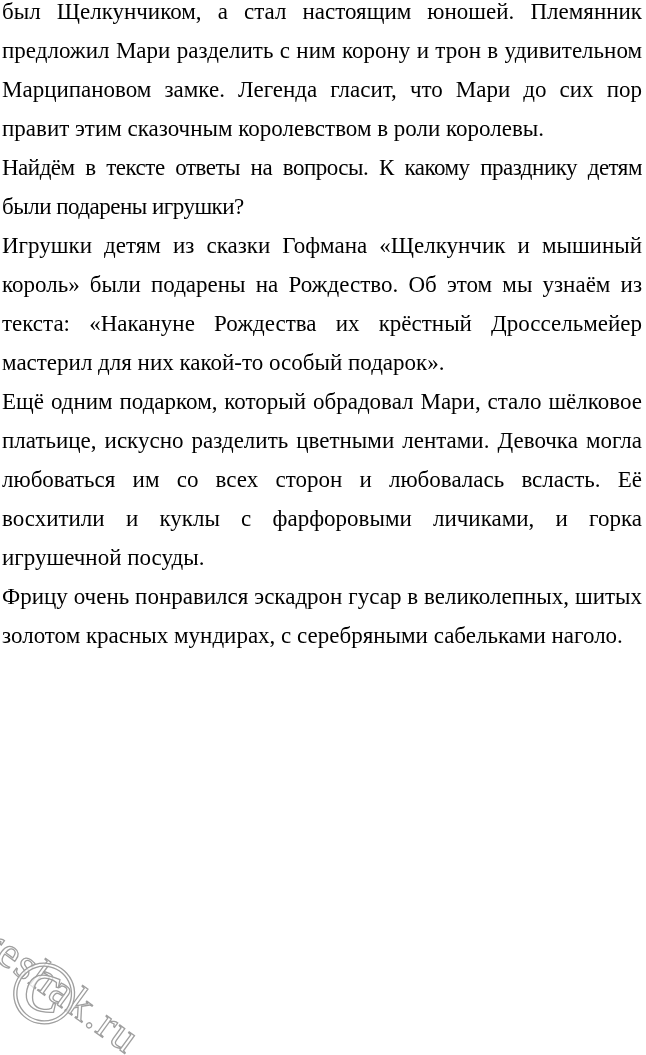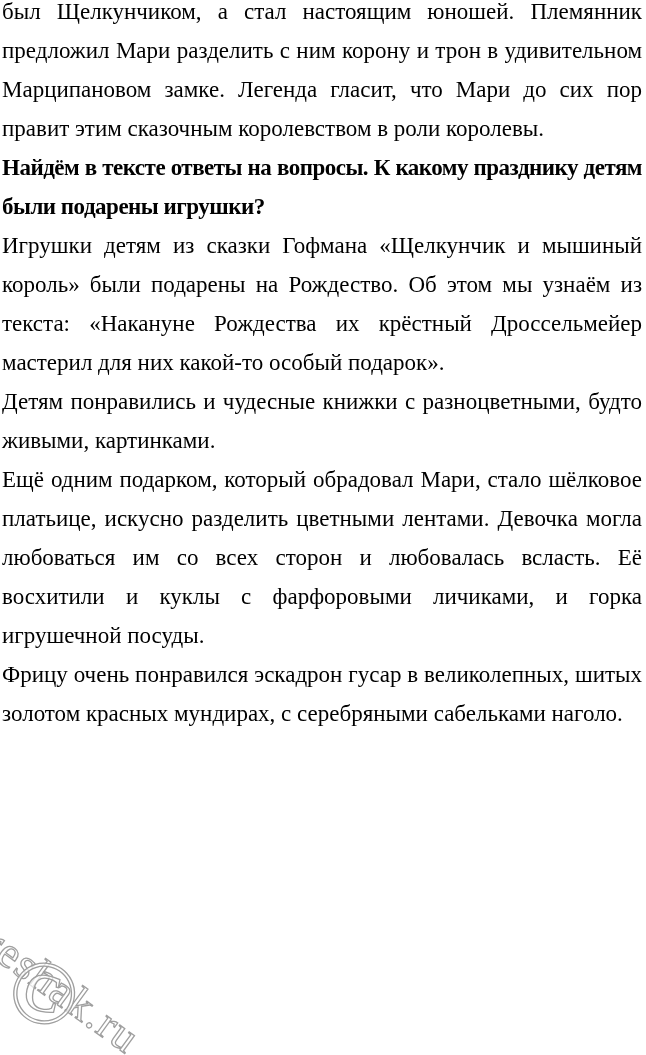--- a/index.html
+++ b/index.html
@@ -34,21 +34,21 @@
     color: #000000;
   }
   .heading {
     font-weight: bold;
     letter-spacing: -0.5px;
   }
   .gap-before {
     margin-top: 49px;
   }
   .bold {
-    font-weight: bold;
+    font-weight: normal;
   }
   
   .watermark {
     position: absolute;
     z-index: 2;
     left: 0; top: 0;
     width: 100%; height: 100%;
     pointer-events: none;
   }
   .wm-text {
@@ -83,18 +83,17 @@
 
   <div class="watermark" aria-hidden="true">
     <span class="wm-text" style="-webkit-text-stroke: 1.3px rgb(159, 159, 159);">reshak.ru</span>
     <span class="wm-copy" style="-webkit-text-stroke: 1.3px rgb(159, 159, 159);">©</span>
   </div>
 
   <div class="content" id="doc-content">
       <p class="para"><span>был Щелкунчиком, а стал настоящим юношей. Племянник предложил Мари разделить с ним корону и трон в удивительном Марципановом замке. Легенда гласит, что Мари до сих пор правит этим сказочным королевством в роли королевы.</span></p>
       <p class="para heading"><span class="bold">Найдём в тексте ответы на вопросы. К какому празднику детям были подарены игрушки?</span></p>
       <p class="para"><span>Игрушки детям из сказки Гофмана «Щелкунчик и мышиный король» были подарены на Рождество. Об этом мы узнаём из текста: «Накануне Рождества их крёстный Дроссельмейер мастерил для них какой-то особый подарок».</span></p>
-      <p class="para"><span>Детям понравились и чудесные книжки с разноцветными, будто живыми, картинками.</span></p>
       <p class="para"><span>Ещё одним подарком, который обрадовал Мари, стало шёлковое платьице, искусно разделить цветными лентами. Девочка могла любоваться им со всех сторон и любовалась всласть. Её восхитили и куклы с фарфоровыми личиками, и горка игрушечной посуды.</span></p>
       <p class="para"><span>Фрицу очень понравился эскадрон гусар в великолепных, шитых золотом красных мундирах, с серебряными сабельками наголо.</span></p>
     </div>
 
 </div>
 
 </body></html>

